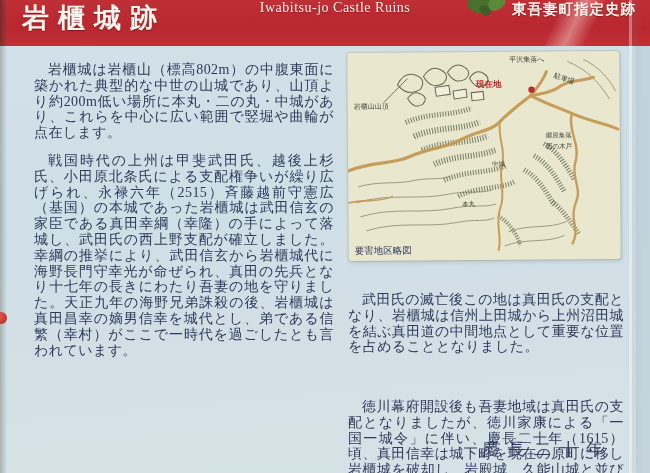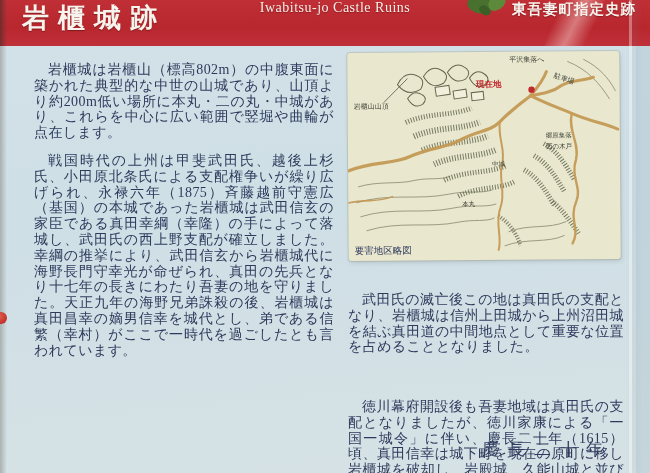--- a/index.html
+++ b/index.html
@@ -93,21 +93,21 @@
     <div class="title-en">Iwabitsu-jo Castle Ruins</div>
     <div class="designation">東吾妻町指定史跡</div>
   </div>
   <div class="streak"></div>
   <div class="leaf leaf1"></div>
   <div class="leaf leaf2"></div>
   <div class="leaf leaf3"></div>
 
   <div id="left-col" class="col">
     <p>岩櫃城は岩櫃山（標高802m）の中腹東面に築かれた典型的な中世の山城であり、山頂より約200m低い場所に本丸・二の丸・中城があり、これらを中心に広い範囲で竪堀や曲輪が点在します。</p>
-    <p>戦国時代の上州は甲斐武田氏、越後上杉氏、小田原北条氏による支配権争いが繰り広げられ、永禄六年（1875）斉藤越前守憲広（基国）の本城であった岩櫃城は武田信玄の家臣である真田幸綱（幸隆）の手によって落城し、武田氏の西上野支配が確立しました。幸綱の推挙により、武田信玄から岩櫃城代に海野長門守幸光が命ぜられ、真田の先兵となり十七年の長きにわたり吾妻の地を守りました。天正九年の海野兄弟誅殺の後、岩櫃城は真田昌幸の嫡男信幸を城代とし、弟である信繁（幸村）がここで一時代を過ごしたとも言われています。</p>
+    <p>戦国時代の上州は甲斐武田氏、越後上杉氏、小田原北条氏による支配権争いが繰り広げられ、永禄六年（2515）斉藤越前守憲広（基国）の本城であった岩櫃城は武田信玄の家臣である真田幸綱（幸隆）の手によって落城し、武田氏の西上野支配が確立しました。幸綱の推挙により、武田信玄から岩櫃城代に海野長門守幸光が命ぜられ、真田の先兵となり十七年の長きにわたり吾妻の地を守りました。天正九年の海野兄弟誅殺の後、岩櫃城は真田昌幸の嫡男信幸を城代とし、弟である信繁（幸村）がここで一時代を過ごしたとも言われています。</p>
   </div>
 
   <div id="right-col" class="col">
 
     <div class="map-frame">
       <svg width="272" height="208" viewBox="0 0 272 208">
 
         <g stroke="#7c8064" stroke-width="0.8" fill="none" opacity="0.9">
           <path d="M8,150 C40,140 70,148 100,142 C120,138 132,142 144,138"></path>
           <path d="M12,164 C44,154 74,162 104,156 C124,152 136,156 148,152"></path>

